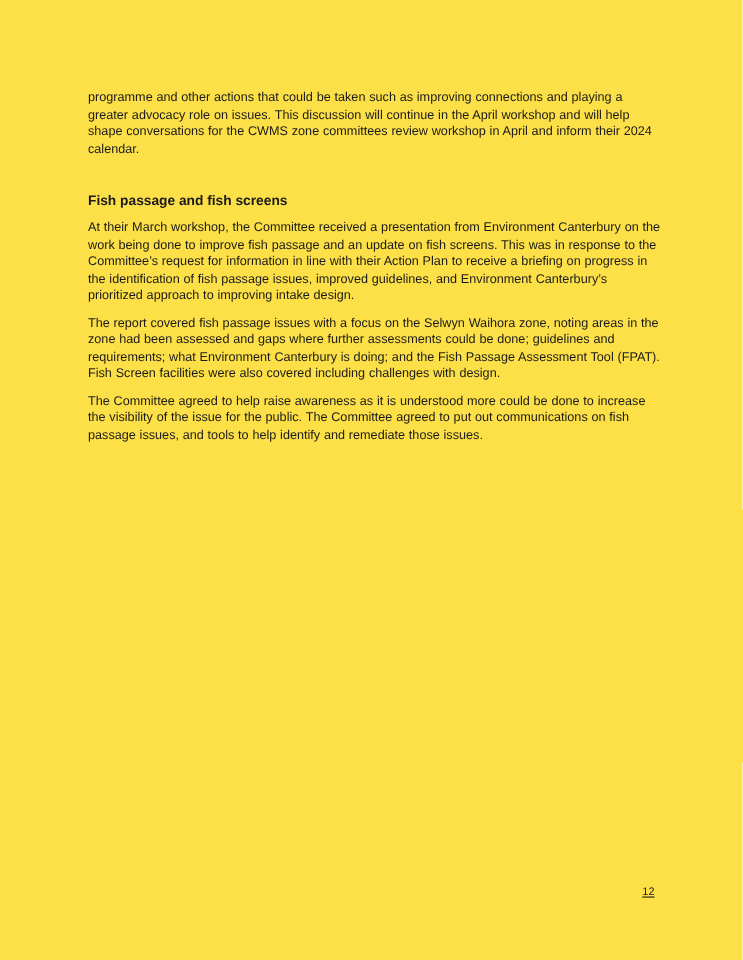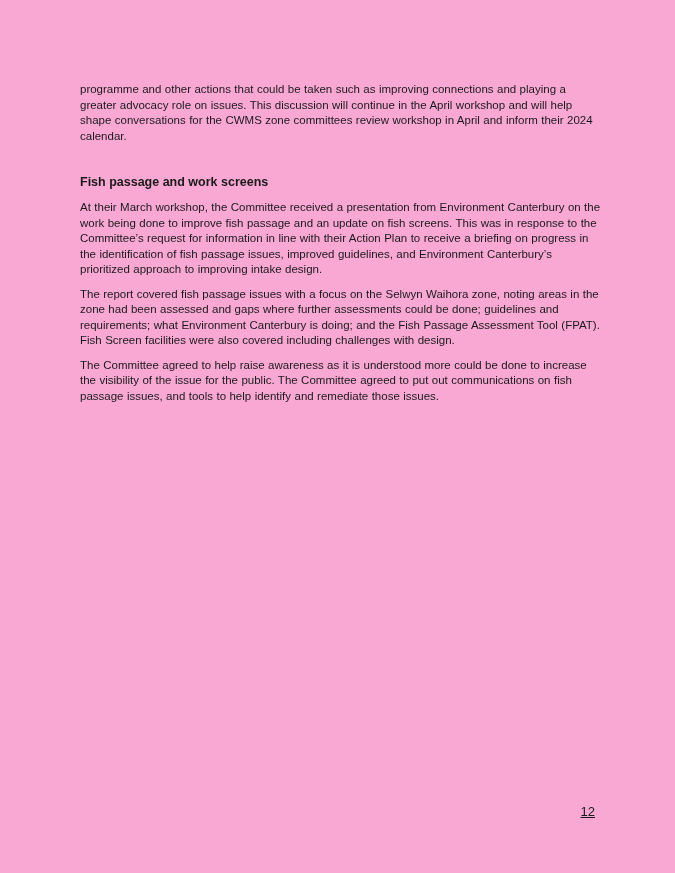--- a/index.html
+++ b/index.html
@@ -4,21 +4,21 @@
 <style>
   html, body {
     margin: 0;
     padding: 0;
     background: #ffffff;
   }
   .doc-page {
     position: relative;
     width: 675px;
     height: 873px;
-    background: #f9a8d4;
+    background: #fde047;
     font-family: "Liberation Sans", sans-serif;
     color: #1a1a1a;
     overflow: hidden;
   }
   .doc-content {
     position: absolute;
     left: 80px;
     top: 82px;
     width: 522px;
   }
@@ -41,35 +41,35 @@
     line-height: 15.5px;
     margin: 0 0 18px 0;
   }
   .intro-para {
     margin-bottom: 0;
   }
   .page-number {
     position: absolute;
     top: 805px;
     right: 80px;
-    font-size: 13px;
+    font-size: 10px;
     line-height: 13px;
     color: #1a1a1a;
     text-decoration: underline;
   }
 </style>
 </head>
 <body>
 
 <div class="doc-page">
   <div class="doc-content">
 
     <p class="body-para intro-para">programme and other actions that could be taken such as improving connections and playing a greater advocacy role on issues. This discussion will continue in the April workshop and will help shape conversations for the CWMS zone committees review workshop in April and inform their 2024 calendar.</p>
 
-    <h2 class="section-heading">Fish passage and work screens</h2>
+    <h2 class="section-heading">Fish passage and fish screens</h2>
 
 
     <p class="body-para">At their March workshop, the Committee received a presentation from Environment Canterbury on the work being done to improve fish passage and an update on fish screens. This was in response to the Committee’s request for information in line with their Action Plan to receive a briefing on progress in the identification of fish passage issues, improved guidelines, and Environment Canterbury’s prioritized approach to improving intake design.</p>
 
     <p class="body-para">The report covered fish passage issues with a focus on the Selwyn Waihora zone, noting areas in the zone had been assessed and gaps where further assessments could be done; guidelines and requirements; what Environment Canterbury is doing; and the Fish Passage Assessment Tool (FPAT). Fish Screen facilities were also covered including challenges with design.</p>
 
     <p class="body-para">The Committee agreed to help raise awareness as it is understood more could be done to increase the visibility of the issue for the public. The Committee agreed to put out communications on fish passage issues, and tools to help identify and remediate those issues.</p>
 
   </div>
 

